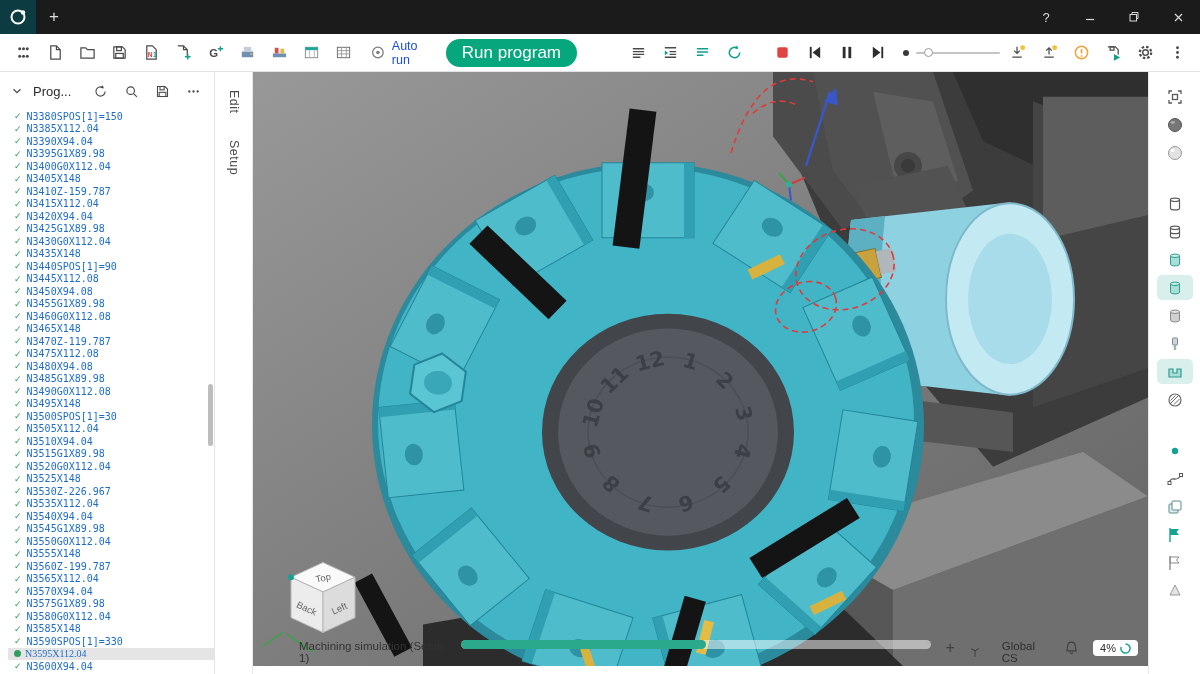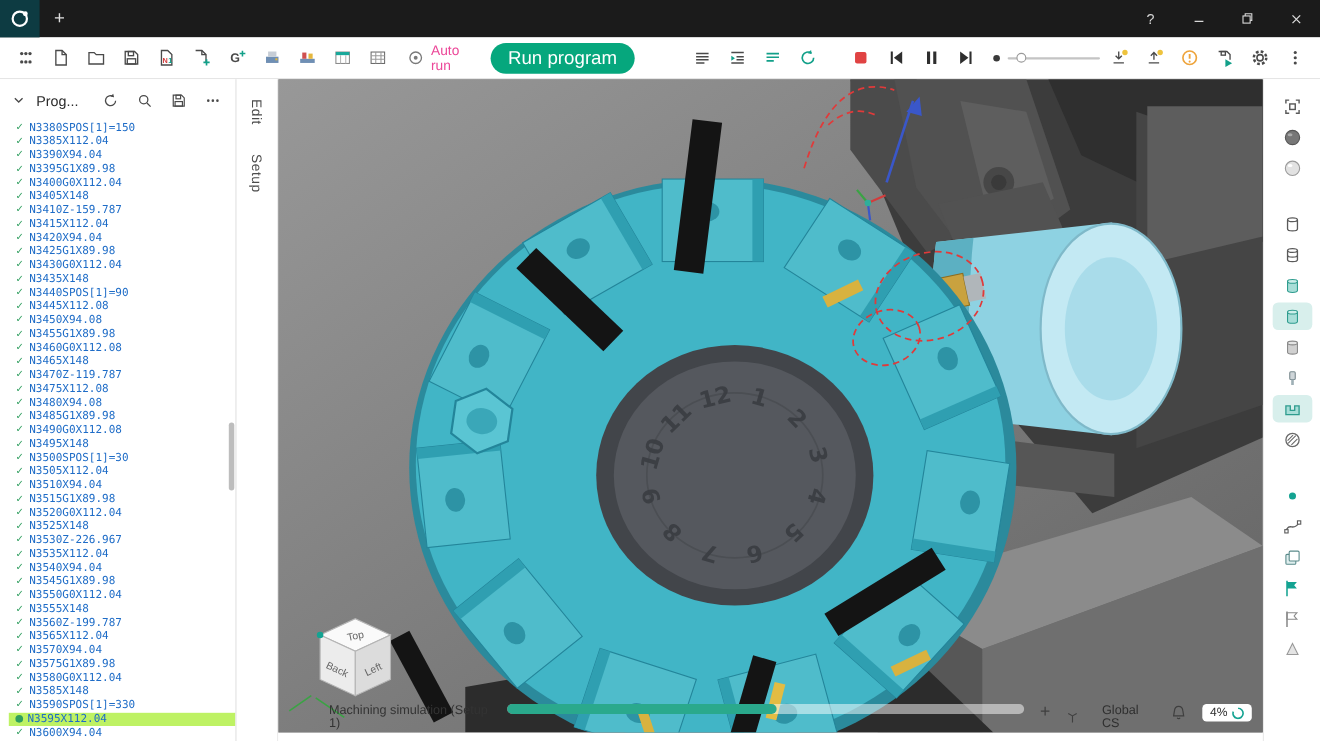--- a/index.html
+++ b/index.html
@@ -14,21 +14,21 @@
   .tab-title{white-space:nowrap;overflow:hidden;text-overflow:ellipsis;flex:1;}
   .tab-close{color:#9a9a9a;font-size:14px;line-height:1;padding:0 2px;}
   .newtab{width:36px;height:34px;color:#ddd;font-size:17px;display:flex;align-items:center;justify-content:center;}
   .tb-spacer{flex:1;}
   .win-btn{width:44px;height:34px;display:flex;align-items:center;justify-content:center;color:#d9d9d9;font-size:13px;}
 
   
   .toolbar{height:38px;background:#fff;border-bottom:1px solid #e3e3e3;display:flex;align-items:center;padding:0 8px;gap:2px;}
   .tgroup{display:flex;align-items:center;gap:2px;}
   .tbtn{width:30px;height:28px;display:flex;align-items:center;justify-content:center;border-radius:4px;}
-  .auto-run{display:flex;align-items:center;gap:6px;margin-left:10px;font-size:12.5px;color:#ec4899;}
+  .auto-run{display:flex;align-items:center;gap:6px;margin-left:10px;font-size:12.5px;color:#1d4ed8;}
   .run-btn{background:#06a77d;color:#fff;border-radius:15px;height:28px;padding:0 16px;font-size:17px;margin-left:8px;white-space:nowrap;}
   .grp-center{margin-left:44px;}
   .grp-playback{margin-left:16px;}
   .speed-slider{display:flex;align-items:center;gap:7px;margin-left:8px;}
   .ss-dot{width:6px;height:6px;border-radius:50%;background:#3a3a3a;}
   .ss-track{position:relative;width:84px;height:2px;background:#c4c4c4;border-radius:1px;display:block;}
   .ss-thumb{position:absolute;left:10%;top:-4px;width:9px;height:9px;border-radius:50%;background:#fff;border:1px solid #9a9a9a;display:block;}
   .grp-right{margin-left:auto;}
 
   
@@ -36,21 +36,21 @@
 
   
   .panel{width:215px;background:#fff;border-right:1px solid #e2e2e2;display:flex;flex-direction:column;position:relative;flex:0 0 auto;}
   .panel-header{height:38px;display:flex;align-items:center;padding:0 10px;gap:9px;flex:0 0 auto;}
   .panel-title{font-size:13px;color:#2b2b2b;margin-right:auto;}
   .ph-btn{width:22px;height:22px;display:flex;align-items:center;justify-content:center;border-radius:3px;}
   .code-list{flex:1;overflow:hidden;padding-left:8px;font-family:"DejaVu Sans Mono","Liberation Mono",monospace;font-size:10px;}
   .code-row{height:12.5px;display:flex;align-items:center;gap:5px;padding-left:6px;color:#1e6cc7;white-space:nowrap;}
   .code-row .check{color:#2f9e5f;font-size:9px;font-family:"DejaVu Sans",sans-serif;flex:0 0 auto;}
   .code-row .dot{width:7px;height:7px;border-radius:50%;background:#2f9e5f;flex:0 0 auto;margin-right:-1px;}
-  .code-row.current{background:#bef264;}
+  .code-row.current{background:#e5e5e5;font-family:Liberation Serif, serif;}
   .panel-scrollbar{position:absolute;right:1px;top:312px;width:5px;height:62px;background:#bdbdbd;border-radius:3px;}
 
   
   .side-tabs{width:38px;background:#fff;border-right:1px solid #e8e8e8;padding-top:18px;display:flex;flex-direction:column;gap:26px;align-items:center;flex:0 0 auto;}
   .side-tab{writing-mode:vertical-rl;font-size:12.5px;color:#4c4c4c;letter-spacing:.5px;}
 
   
   .viewport-wrap{flex:1;background:#fff;padding-bottom:8px;min-width:0;}
   .viewport{position:relative;height:100%;background:#8a8a8a;overflow:hidden;}
   .scene{position:absolute;inset:0;width:100%;height:100%;display:block;}

